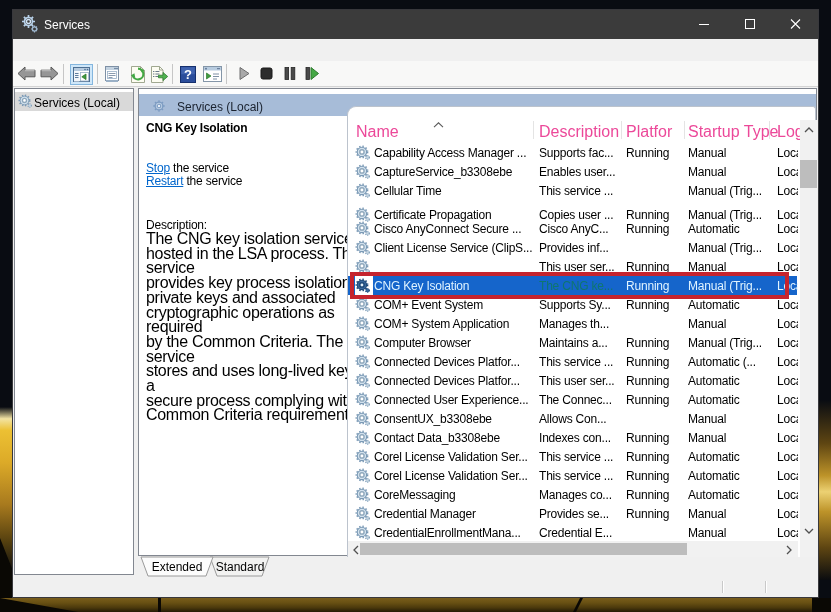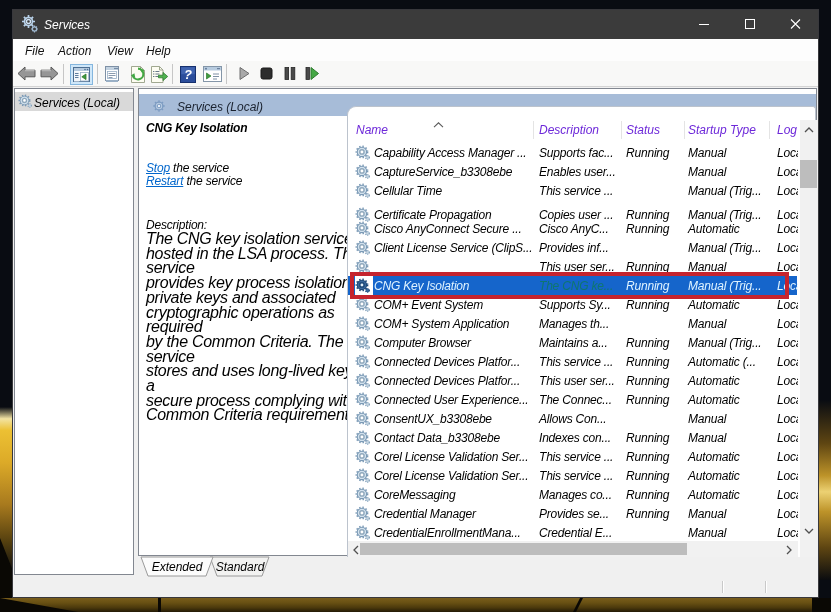--- a/index.html
+++ b/index.html
@@ -9,21 +9,21 @@
   
   #beamL { left:0; top:407px; width:13px; height:168px;
     background:linear-gradient(180deg, rgba(14,16,20,0) 0%, #f2e3a2 7%, #ecc033 14%, #dcaa28 33%, #a87a1e 58%, #55400f 80%, rgba(18,13,5,.2) 100%); }
   #beamLdk { left:0; top:538px; width:13px; height:60px; background:#0a0804; clip-path:polygon(0 0, 100% 55%, 100% 100%, 0 100%); }
   #glowR { left:818px; top:400px; width:13px; height:180px;
     background:linear-gradient(180deg, rgba(14,16,20,0) 0%, #5e4512 24%, #bd9329 42%, #ecd173 51%, #bd9329 62%, #5e4512 82%, rgba(16,12,4,.2) 100%); }
   #bstrip { left:0; top:598px; width:831px; height:14px;
     background:linear-gradient(180deg, #795d1b 0%, #685013 35%, #4a380c 70%, #231a06 100%); }
   .wedge { background:#0a0804; }
   
-  #win { left:12px; top:9px; width:807px; height:589px; background:#f0f0f0; border:1px solid #38383c;font-style:italic; }
+  #win { left:12px; top:9px; width:807px; height:589px; background:#f0f0f0; border:1px solid #38383c; }
   #titlebar { left:0; top:0; width:805px; height:29px; background:#3b3b3b; }
   #titletxt { left:31px; top:8px; color:#fff; font-size:12px; }
   .winbtn { top:0; height:29px; width:46px; }
   #menubar { left:0; top:29px; width:805px; height:22px; background:#fdfdfd; font-size:12px; color:#111; }
   .mitem { top:5px; }
   #toolbar { left:0; top:51px; width:805px; height:26px; background:#f8f8f7; border-bottom:1px solid #d4d4d4; }
   .tsep { top:54px; width:1px; height:20px; background:#c6c6c6; }
   .ticon { top:56px; }
   
   #tree { left:1px; top:78px; width:120px; height:487px; background:#fff; border:1px solid #828790; }
@@ -32,21 +32,21 @@
   
   #rpanel { left:125px; top:78px; width:679px; height:468px; background:#fff; border:1px solid #828790; }
   #band { left:0; top:5px; width:677px; height:22px; background:#a7bcd8; }
   #bandtxt { left:38px; top:11px; font-size:12px; color:#1b2330; }
   .desc { font-size:12px; color:#000; white-space:nowrap; letter-spacing:-0.2px; }
   .lnk { color:#0166cc; text-decoration:underline; }
   #para { left:7px; top:143px; width:240px; font-size:16px; letter-spacing:-0.3px; line-height:14.7px; color:#000; white-space:normal; }
   
   #card { left:208px; top:17px; width:469px; height:451px; background:#fff;
     border:1px solid #bcc3cd; border-bottom:none; border-radius:9px 3px 0 0; }
-  .hcell { top:16px; font-size:12px; color:#6d28d9; white-space:nowrap; }
+  .hcell { top:16px; font-size:16px; color:#ec4899; white-space:nowrap; }
   .hsep { top:14px; width:1px; height:18px; background:#e4e4e4; }
   .row { left:0; width:449px; height:19px; }
   .cell { top:3px; font-size:12px; color:#000; white-space:nowrap; letter-spacing:-0.2px; }
   .ic { left:7px; top:2px; }
   .cn { left:26px; } .cd { left:191px; } .cs { left:278px; } .ct { left:340px; }
   .cl { left:429px; width:21px; overflow:hidden; }
   #selbar { left:0; top:169px; width:449px; height:19px; background:#1565cb; }
   #redbox { left:2px; top:165px; width:439px; height:27px; border:4px solid #c5242e; }
   
   .sb { background:#f1f1f1; }
@@ -100,26 +100,20 @@
     <svg class="abs winbtn" style="left:668px" width="46" height="29">
       <rect x="18" y="14" width="10" height="1" fill="#fff"></rect>
     </svg>
     <svg class="abs winbtn" style="left:714px" width="46" height="29">
       <rect x="18.5" y="9.5" width="9" height="9" fill="none" stroke="#fff" stroke-width="1"></rect>
     </svg>
     <svg class="abs winbtn" style="left:760px" width="46" height="29">
       <path d="M18 9.5l9 9M27 9.5l-9 9" stroke="#fff" stroke-width="1.1"></path>
     </svg>
 
-    <div class="abs" id="menubar">
-      <span class="abs mitem" style="left:12px;">File</span>
-      <span class="abs mitem" style="left:45px;">Action</span>
-      <span class="abs mitem" style="left:94px;">View</span>
-      <span class="abs mitem" style="left:133px;">Help</span>
-    </div>
 
     <div class="abs" id="toolbar"></div>
     <svg class="abs ticon" style="left:4px" width="19" height="15" viewBox="0 0 19 15">
       <path d="M1 7.5L8 1v3.2h10v6.6H8V14z" fill="#969696" stroke="#585858"></path>
       <path d="M8 4.7h9.5" stroke="#c2c2c2"></path>
     </svg>
     <svg class="abs ticon" style="left:27px" width="19" height="15" viewBox="0 0 19 15">
       <path d="M18 7.5L11 1v3.2H1v6.6h10V14z" fill="#969696" stroke="#585858"></path>
       <path d="M1.5 4.7H11" stroke="#c2c2c2"></path>
     </svg>
@@ -210,21 +204,21 @@
       <div class="abs desc" style="left:7px;top:72px;"><span class="lnk">Stop</span> the service</div>
       <div class="abs desc" style="left:7px;top:85px;"><span class="lnk">Restart</span> the service</div>
       <div class="abs desc" style="left:7px;top:129px;">Description:</div>
       <div class="abs" id="para">The CNG key isolation service is<br>hosted in the LSA process. The service<br>provides key process isolation to<br>private keys and associated<br>cryptographic operations as required<br>by the Common Criteria. The service<br>stores and uses long-lived keys in a<br>secure process complying with<br>Common Criteria requirements.</div>
       <div class="abs" id="card">
         <div class="abs hcell" style="left:8px;">Name</div>
         <svg class="abs" style="left:85px;top:15px" width="11" height="6">
           <path d="M1 5.2l4.5-4.4 4.5 4.4" fill="none" stroke="#5a5a5a" stroke-width="1.1"></path>
         </svg>
         <div class="abs hcell" style="left:191px;">Description</div>
-        <div class="abs hcell" style="left:278px;">Status</div>
+        <div class="abs hcell" style="left:278px;">Platfor</div>
         <div class="abs hcell" style="left:340px;">Startup Type</div>
         <div class="abs hcell" style="left:429px;">Log</div>
         <div class="abs hsep" style="left:185px;"></div>
         <div class="abs hsep" style="left:273px;"></div>
         <div class="abs hsep" style="left:336px;"></div>
         <div class="abs hsep" style="left:421px;"></div>
         <div class="abs row" style="top:36px;">
           <svg class="abs ic" width="15" height="15">
             <use href="#gear"></use>
           </svg>

